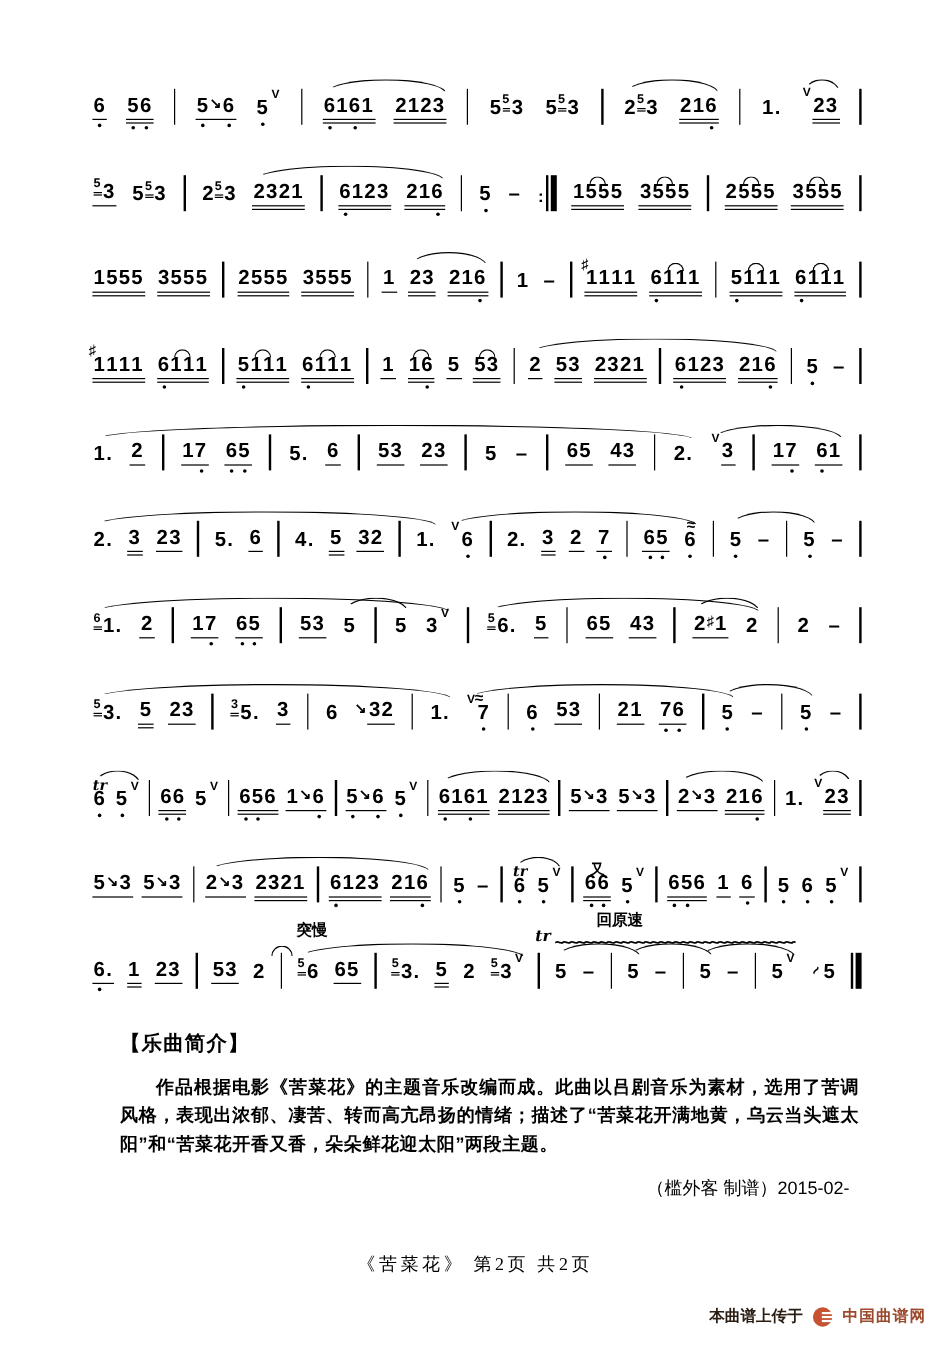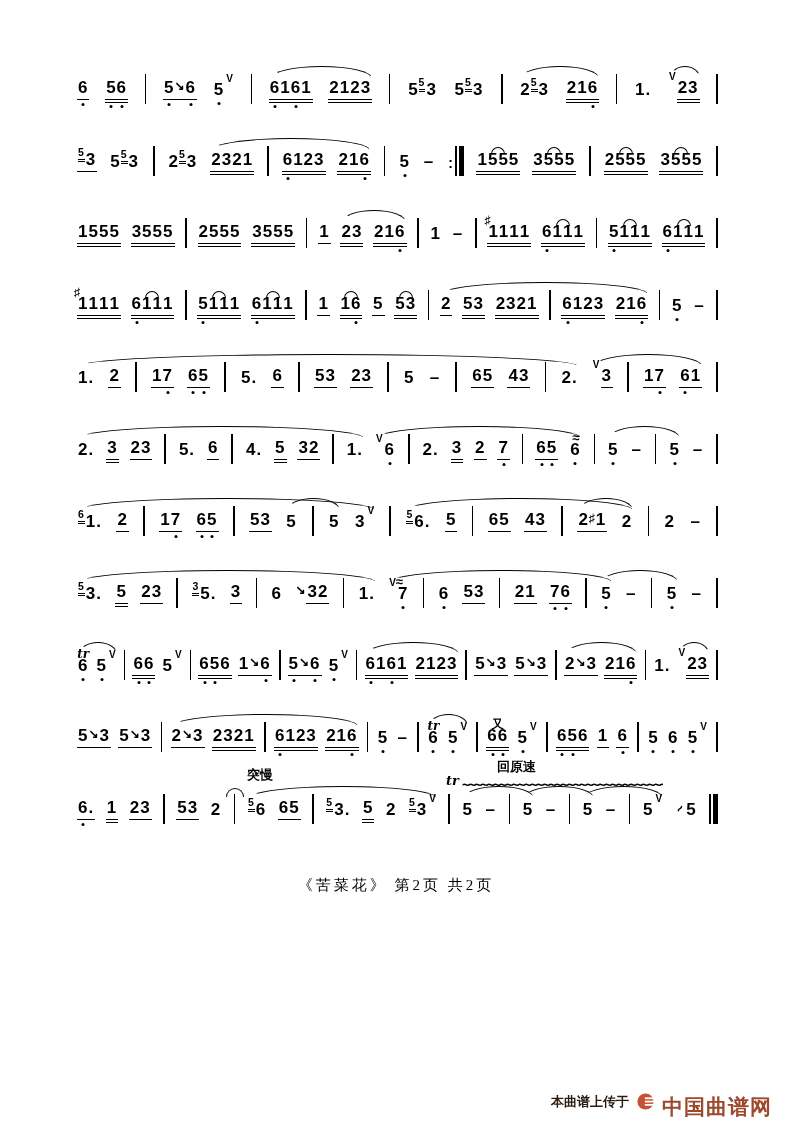--- a/index.html
+++ b/index.html
@@ -48,24 +48,24 @@
   .mlabel.it{font-style:italic;font-family:"DejaVu Serif",serif;font-size:13px;}
   
   .intro{margin:26px 76px 0 100px;}
   .intro-title{font-size:17px;font-weight:bold;letter-spacing:1px;}
   .intro-par{margin:14px 0 0 0;font-size:15px;line-height:1.55;text-indent:2em;
              text-align:justify;font-weight:bold;letter-spacing:0.5px;}
   .attrib{margin-top:16px;text-align:right;font-size:15px;padding-right:8px;}
   
   .footer{margin-top:44px;text-align:center;font-size:15px;letter-spacing:3px;
           font-family:"Liberation Serif",serif;}
-  .watermark{position:absolute;right:20px;bottom:0;display:flex;align-items:flex-start;gap:8px;}
+  .watermark{position:absolute;right:20px;bottom:15px;display:flex;align-items:flex-end;gap:8px;}
   .wm-prefix{font-size:13px;font-weight:bold;}
   .wm-logo{display:inline-flex;align-items:center;}
-  .wm-site{font-size:21px;font-weight:bold;letter-spacing:1px;}
+  .wm-site{font-size:13px;font-weight:bold;letter-spacing:1px;}
 </style>
 </head>
 <body>
 
 <div class="sheet">
   <div class="music" id="score">
       <div class="mline">
         <span class="tok">
           <span class="ng u1"><span class="ch lo">6</span></span>
         </span>
@@ -916,20 +916,25 @@
         <div class="arc" style="left: 388px; width: 68px;"></div>
         <div class="arc" style="left: 448px; width: 68px;"></div>
         <div class="arc" style="left: 508px; width: 77px;"></div>
         <div class="wave" style="left: 386px; width: 201px;">~~~~~~~~~~~~~~~~~~~~~~~~~~~~~~~~~~~~~~~~~</div>
         <span class="mlabel" style="left: 171px; top: 6px;">突慢</span>
         <span class="mlabel" style="left: 386px; top: -2px; margin-left: 35px;">回原速</span>
         <span class="mlabel it" style="left: 370px; top: 13px;">tr</span>
       </div>
     </div>
 
+  <div class="intro">
+    <div class="intro-title">【乐曲简介】</div>
+    <p class="intro-par">作品根据电影《苦菜花》的主题音乐改编而成。此曲以吕剧音乐为素材，选用了苦调风格，表现出浓郁、凄苦、转而高亢昂扬的情绪；描述了“苦菜花开满地黄，乌云当头遮太阳”和“苦菜花开香又香，朵朵鲜花迎太阳”两段主题。</p>
+    <div class="attrib">（槛外客  制谱）2015-02-</div>
+  </div>
 
   <div class="footer">《苦菜花》 第2页 共2页</div>
 
   <div class="watermark">
     <span class="wm-prefix" style="color: rgb(43, 29, 18);">本曲谱上传于</span>
     <span class="wm-logo">
       <svg width="17" height="17" viewBox="0 0 16 16" aria-hidden="true">
         <circle cx="8" cy="8" r="7.6" fill="#c65232"></circle>
         <rect x="7.2" y="4.1" width="8.8" height="1.7" fill="#ffffff"></rect>
         <rect x="7.2" y="7.2" width="8.8" height="1.7" fill="#ffffff"></rect>

